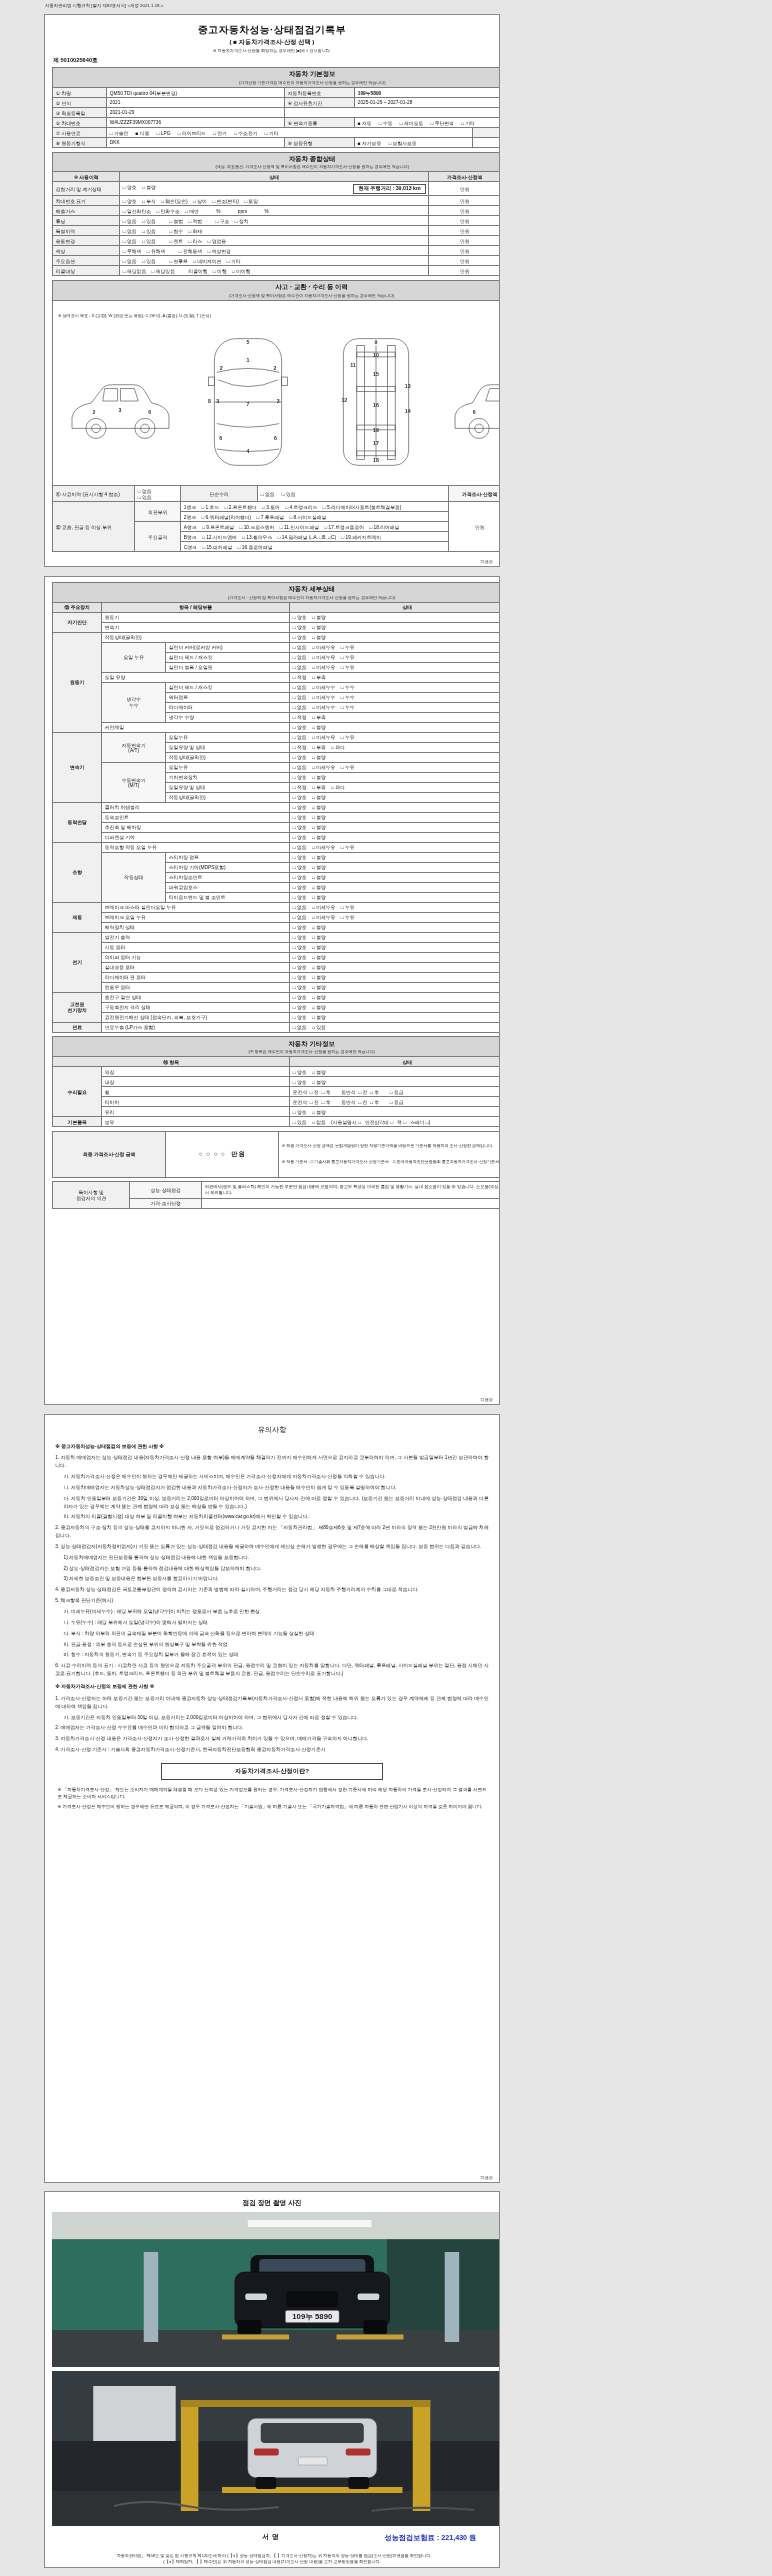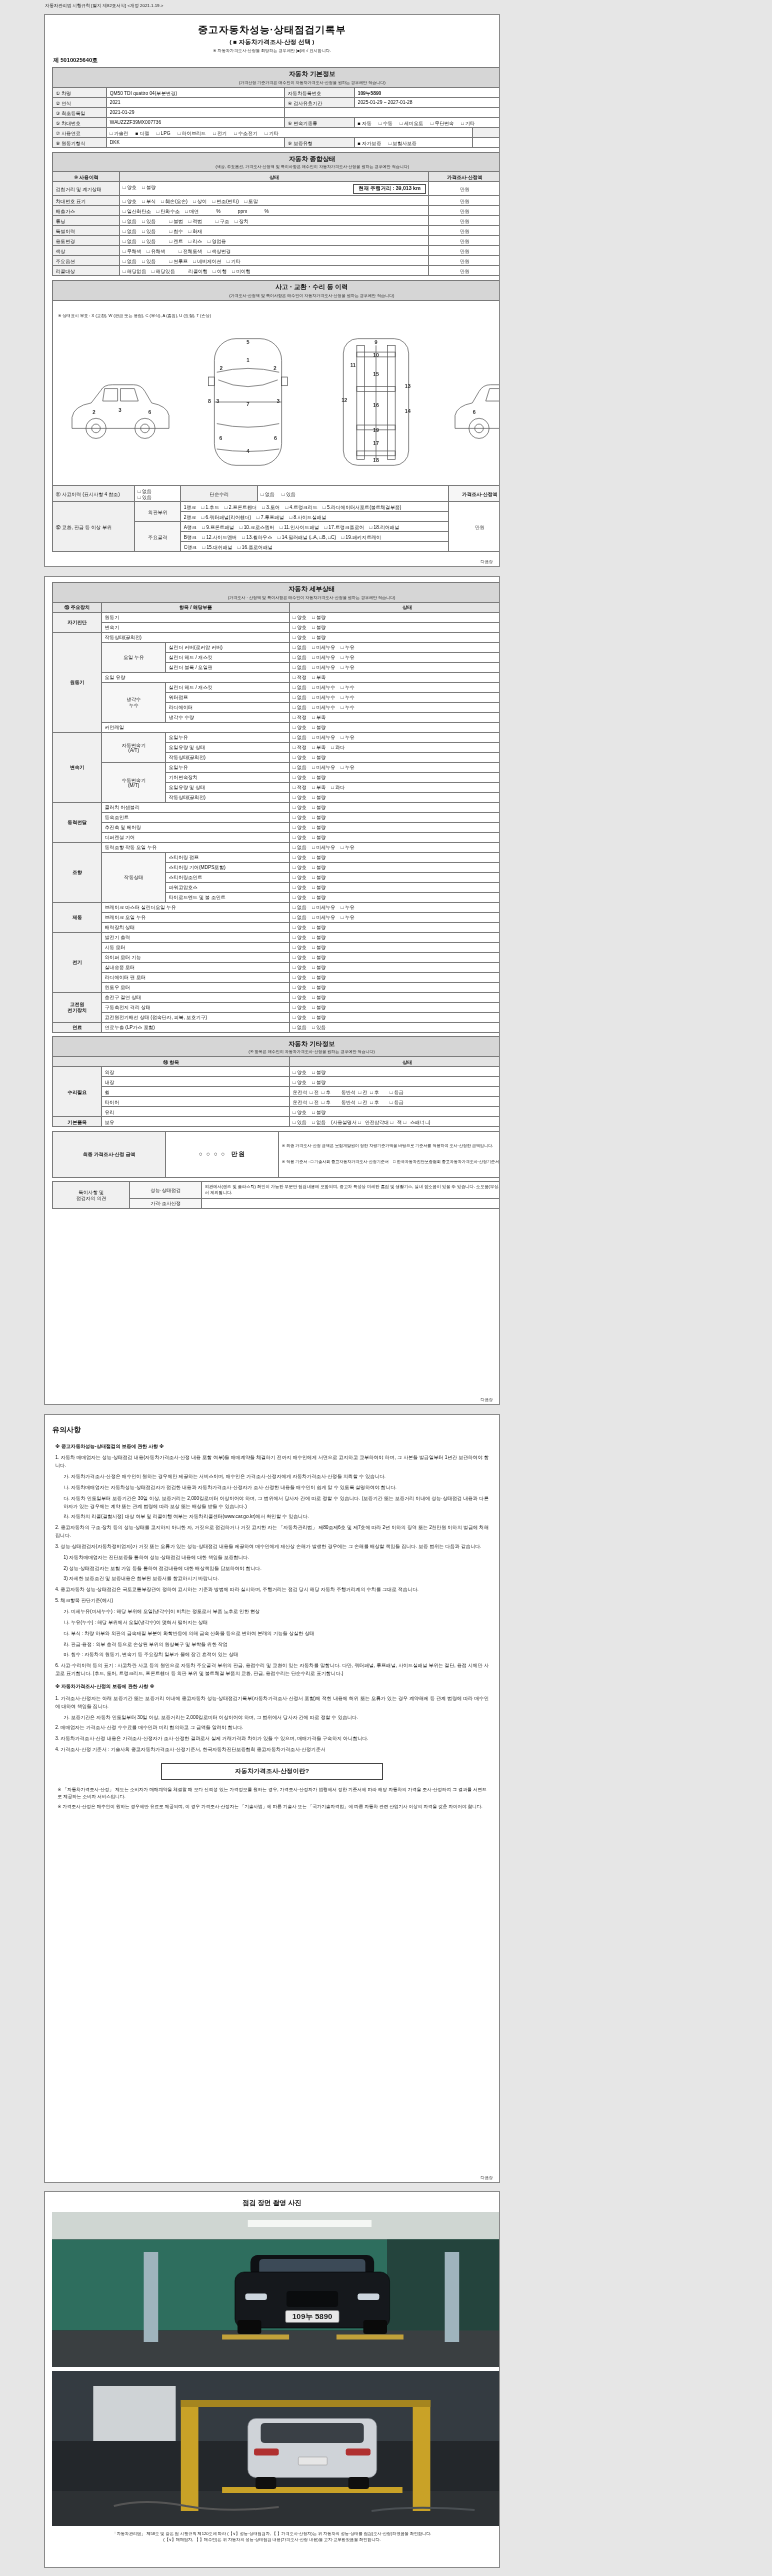--- a/index.html
+++ b/index.html
@@ -42,21 +42,21 @@
 .diagrow{display:flex;justify-content:space-around;align-items:center}
 .dg{display:block}
 .dg path,.dg rect,.dg line,.dg circle,.dg polyline{fill:none;stroke:#555;stroke-width:1.4}
 .dg .fillw{fill:#fff}
 .dnum{font-size:11px;fill:#333;font-weight:bold;text-anchor:middle;stroke:none}
 
 .amount{font-weight:bold;font-size:6.2px;text-align:center;letter-spacing:1px}
 .smallnote div{font-size:4px;line-height:1.5}
 .optext{font-size:4.2px;line-height:1.5}
 
-.notice-title{font-size:7.2px;font-weight:bold;margin:5.2px 0 7.2px}
+.notice-title{font-size:7.2px;font-weight:normal;text-align:center;margin:5.2px 0 7.2px}
 #notice-box{padding:0 3.1px}
 .np{font-size:4.8px;line-height:1.62;margin-bottom:3.1px;text-align:justify}
 .np.ind{margin-left:8.2px}
 .np.nb{font-weight:bold;margin:5.2px 0 4.1px;text-align:left}
 .pbtitle{width:222px;margin:9.3px auto 5.2px;border:0.8px solid #444;text-align:center;padding:3.1px 2.1px;font-weight:bold;font-size:6.2px}
 .pbl{font-size:4.5px;line-height:1.6;margin:0 5.2px 3.1px;text-align:justify}
 
 .photos-title{font-size:6.7px;font-weight:bold;text-align:center;margin:2.1px 0 4.1px}
 .photo{width:519px;height:155px;margin-bottom:4.1px;background:#15191c;overflow:hidden}
 .photo svg{display:block}
@@ -713,18 +713,25 @@
       <rect x="392" y="155" width="48" height="14" rx="4" fill="#b03030"></rect>
       <rect x="570" y="155" width="48" height="14" rx="4" fill="#b03030"></rect>
       <rect x="478" y="172" width="56" height="16" rx="2" fill="#e6e6e6" stroke="#999"></rect>
       <rect x="395" y="212" width="40" height="24" rx="5" fill="#0f0f0f"></rect>
       <rect x="575" y="212" width="40" height="24" rx="5" fill="#0f0f0f"></rect>
       <path d="M120,270 q60,-16 140,0 q80,14 180,2" stroke="#555" stroke-width="4" fill="none"></path>
       <path d="M620,280 q80,-12 200,-2" stroke="#4a4f53" stroke-width="4" fill="none"></path>
     </svg>
   </div>
 
+  <div class="signwrap">
+    <div class="signtitle">서명</div>
+    <div class="insurance">
+      <span>성능점검보험료 :</span>
+      <span>221,430 원</span>
+    </div>
+  </div>
   <div class="footline">「자동차관리법」 제58조 및 같은 법 시행규칙 제120조에 따라 (【∨】성능·상태점검자, 【  】가격조사·산정자)는 위 자동차의 성능·상태를 점검(조사·산정)하였음을 확인합니다.</div>
   <div class="footline">(【∨】매매업자, 【  】매수인)은 위 자동차의 성능·상태점검 내용(가격조사·산정 내용)을 고지·교부받았음을 확인합니다.</div>
 </section>
 
 </div>
 
 
 </body></html>

